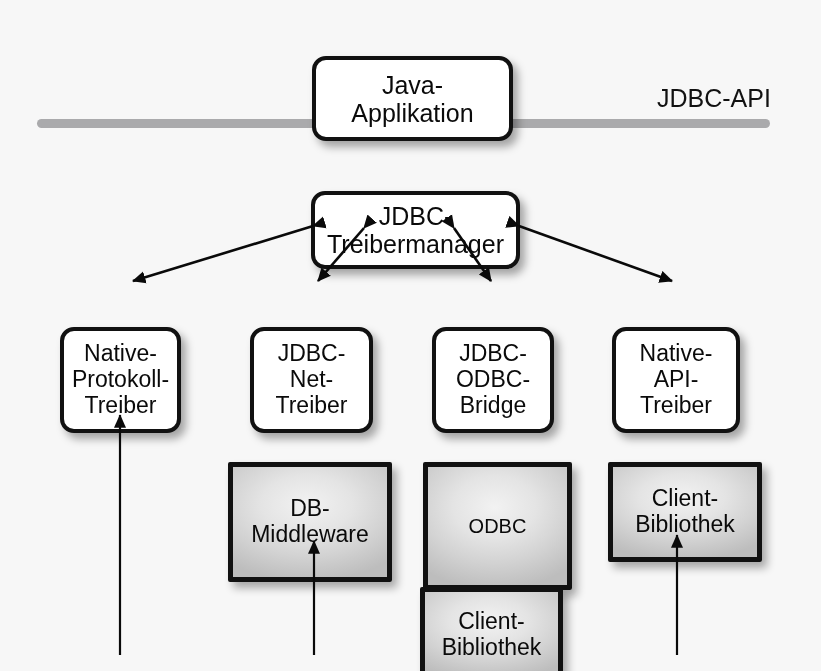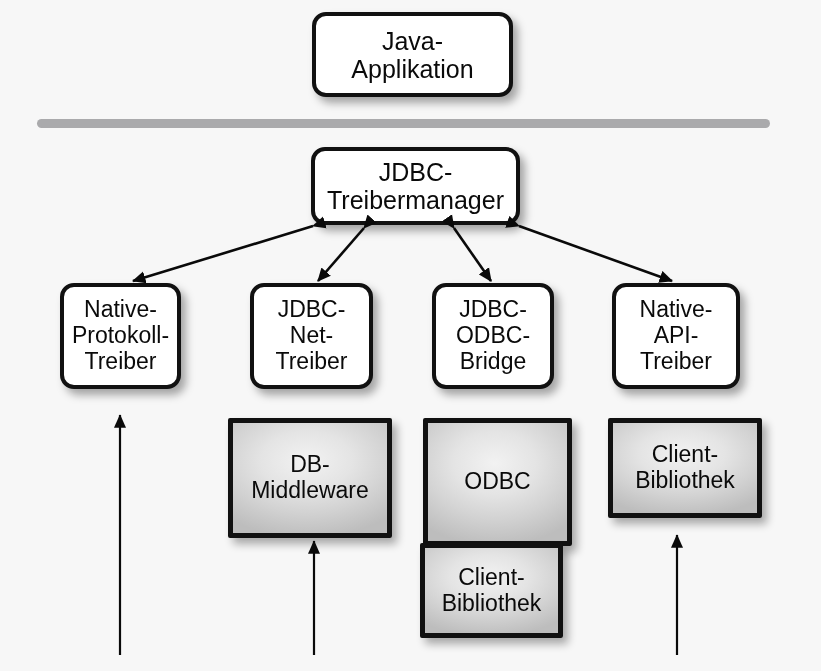--- a/index.html
+++ b/index.html
@@ -25,20 +25,21 @@
     position: absolute;
     box-sizing: border-box;
     display: flex;
     align-items: center;
     justify-content: center;
     text-align: center;
     color: #0a0a0a;
     line-height: 1.12;
     white-space: pre-line;
     z-index: 3;
+    margin-top: 44px;
   }
   
   .node.rounded {
     background: #ffffff;
     border: 4px solid #111111;
     border-radius: 14px;
     box-shadow: 5px 6px 9px rgba(0,0,0,0.34);
   }
   
   .node.gray {
@@ -71,20 +72,21 @@
     height: 671px;
     z-index: 5;
     pointer-events: none;
   }
 </style>
 </head>
 <body>
 
 <div id="diagram">
 
+  <div class="api-label" style="left: 657px; top: 84px; font-size: 25px;">JDBC-API</div>
 
   <div class="api-bar" style="left: 37px; top: 119px; width: 733px; height: 9px; background: rgb(170, 170, 172);"></div>
 
   <svg class="arrows" viewBox="0 0 821 671" xmlns="http://www.w3.org/2000/svg">
     <defs>
       <marker id="arrowEnd" viewBox="0 0 10 10" refX="9.2" refY="5" markerWidth="5.2" markerHeight="5.2" orient="auto-start-reverse">
         <path d="M 0 0.4 L 10 5 L 0 9.6 z" fill="#0a0a0a"></path>
       </marker>
       <marker id="arrowStart" viewBox="0 0 10 10" refX="9.2" refY="5" markerWidth="5.2" markerHeight="5.2" orient="auto">
         <path d="M 0 0.4 L 10 5 L 0 9.6 z" fill="#0a0a0a"></path>
@@ -116,19 +118,19 @@
 Net-
 Treiber</span></div>
       <div class="node rounded" style="left: 432px; top: 283px; width: 122px; height: 106px; font-size: 23px;"><span class="node-label">JDBC-
 ODBC-
 Bridge</span></div>
       <div class="node rounded" style="left: 612px; top: 283px; width: 128px; height: 106px; font-size: 23px;"><span class="node-label">Native-
 API-
 Treiber</span></div>
       <div class="node gray" style="left: 228px; top: 418px; width: 164px; height: 120px; font-size: 23px;"><span class="node-label">DB-
 Middleware</span></div>
-      <div class="node gray" style="left: 423px; top: 418px; width: 149px; height: 128px; font-size: 23px;"><span class="node-label">ODBC</span></div>
+      <div class="node gray" style="left: 423px; top: 418px; width: 149px; height: 128px; font-size: 20px;"><span class="node-label">ODBC</span></div>
       <div class="node gray" style="left: 608px; top: 418px; width: 154px; height: 100px; font-size: 23px;"><span class="node-label">Client-
 Bibliothek</span></div>
       <div class="node gray" style="left: 420px; top: 543px; width: 143px; height: 95px; font-size: 23px;"><span class="node-label">Client-
 Bibliothek</span></div>
     </div>
 </div>
 
 </body></html>

